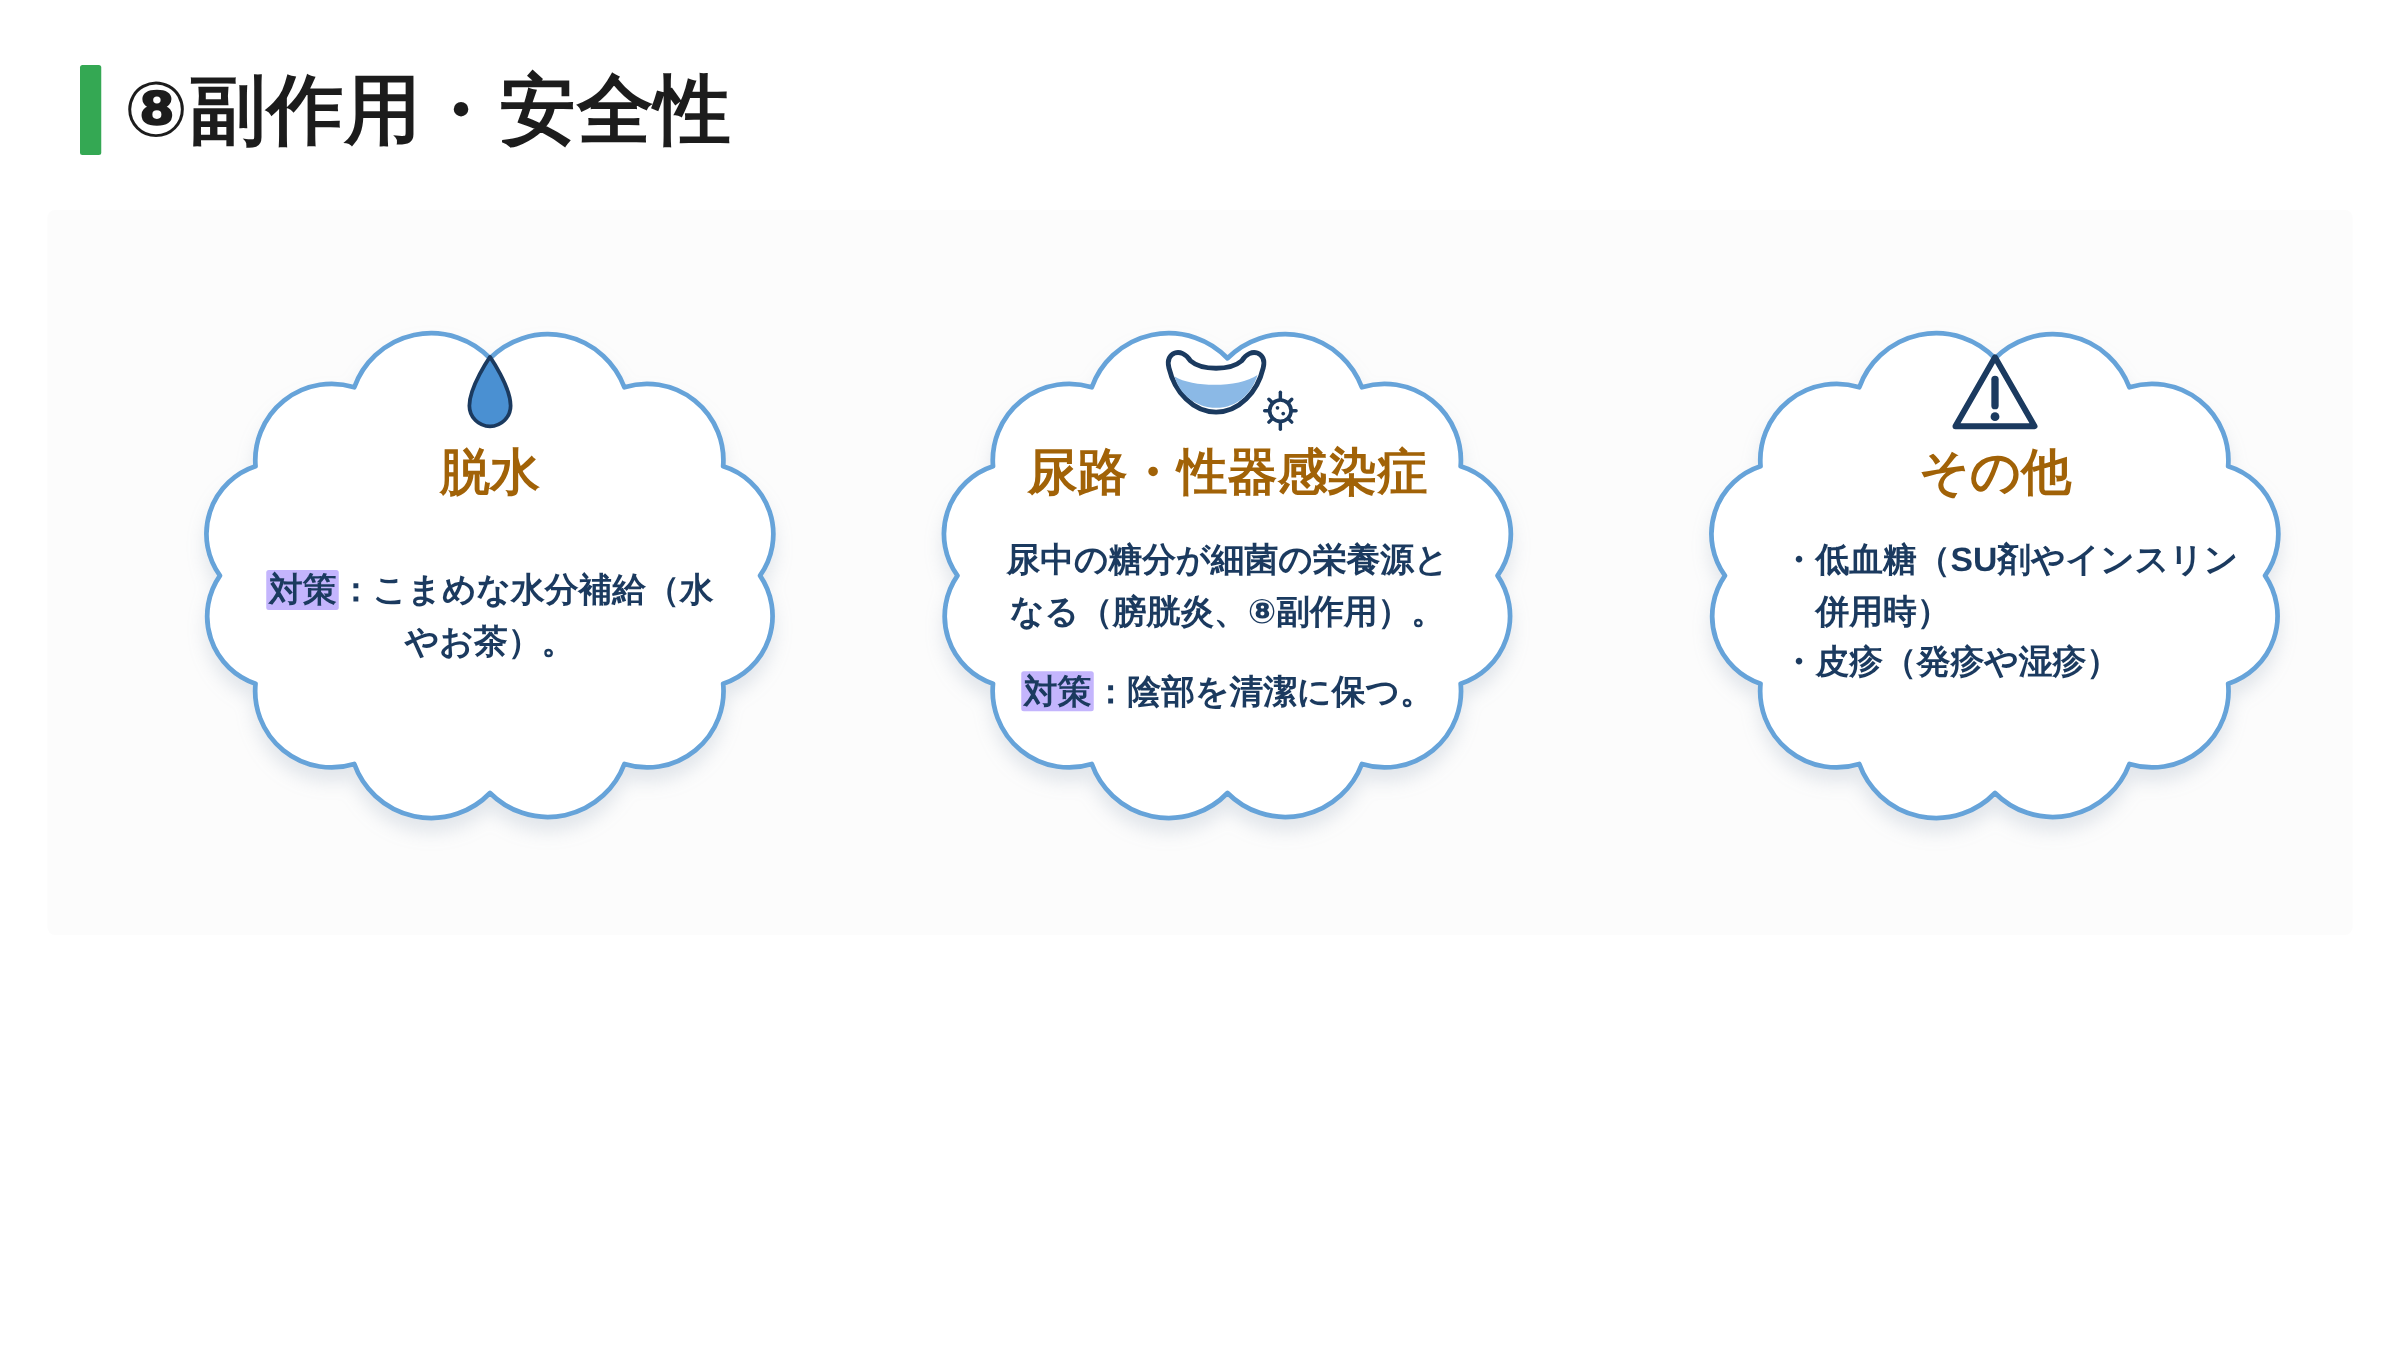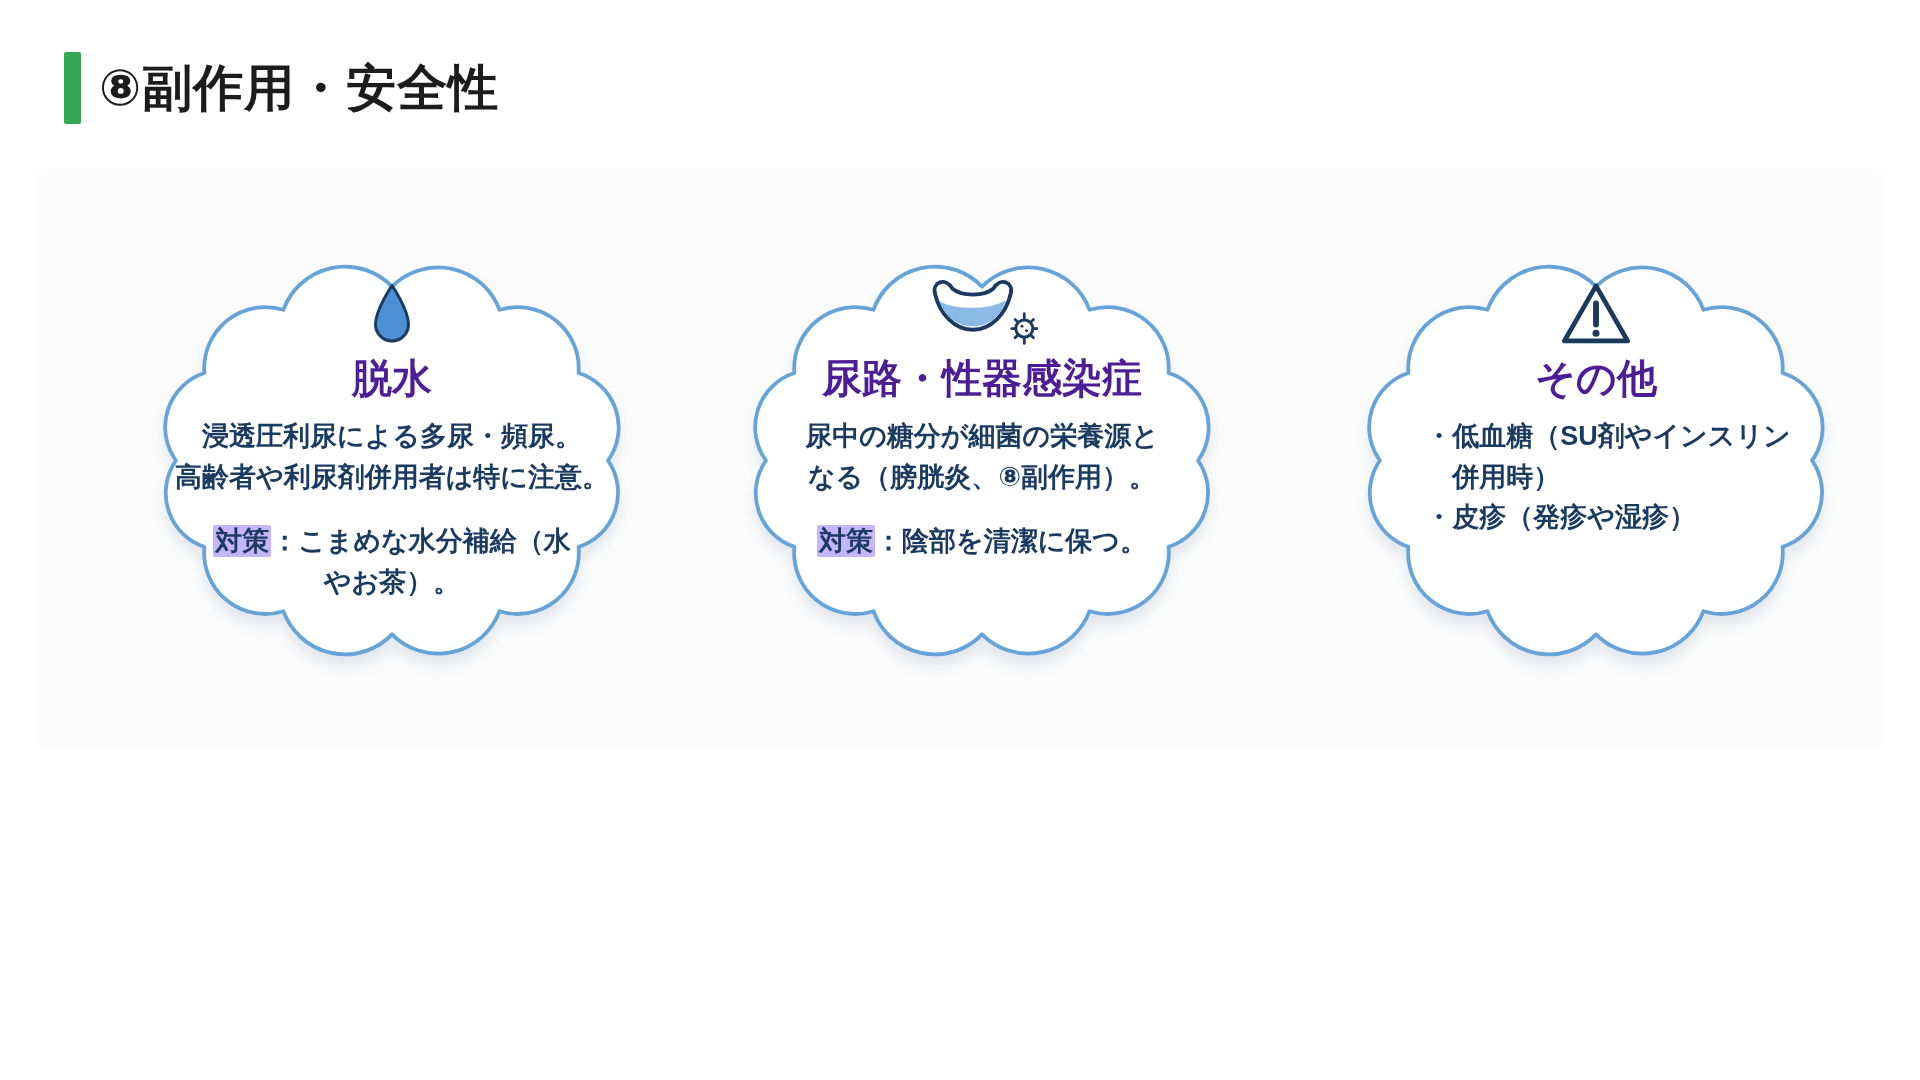--- a/index.html
+++ b/index.html
@@ -11,21 +11,21 @@
   }
   
   .slide-header{
     position:absolute;left:64px;top:52px;
     display:flex;align-items:center;gap:18px;
   }
   .accent-bar{
     width:17px;height:72px;background:#34a853;border-radius:2px;flex:0 0 auto;
   }
   .slide-title{
-    font-size:50px;font-weight:800;color:#1c1c1c;letter-spacing:1px;
+    font-size:61px;font-weight:800;color:#1c1c1c;letter-spacing:1px;
     line-height:1;white-space:nowrap;
   }
   
   .bg-panel{
     position:absolute;left:38px;top:168px;width:1844px;height:580px;
     background:rgba(120,130,140,0.025);border-radius:6px;
   }
   
   .cloud{
     position:absolute;top:208px;width:548px;height:505px;
@@ -37,21 +37,21 @@
   .cloud-shape path{
     fill:#ffffff;stroke:#66a3d9;stroke-width:3.6;stroke-linejoin:round;
   }
   .cloud-content{
     position:absolute;inset:0;
     display:flex;flex-direction:column;align-items:center;
     padding-top:62px;box-sizing:border-box;text-align:center;
   }
   .icon-wrap{height:78px;display:flex;align-items:flex-end;justify-content:center;}
   .cloud-title{
-    font-size:40px;font-weight:800;color:#4c1d95;margin:8px 0 16px;
+    font-size:40px;font-weight:800;color:#a16207;margin:8px 0 28px;
     line-height:1.1;white-space:nowrap;
   }
   .cloud-body{
     font-size:27px;font-weight:700;line-height:1.5;color:#1b3a5f;
     white-space:pre-line;
   }
   .cloud-body.left{text-align:left;margin-left:24px;}
   .cloud-measure{
     margin-top:24px;font-size:27px;font-weight:700;line-height:1.5;color:#1b3a5f;
   }
@@ -86,22 +86,20 @@
              A 58 58 0 0 1 157 82
              A 62 62 0 0 1 260 60 Z"></path>
   </svg>
   <div class="cloud-content">
     <div class="icon-wrap">
       <svg width="48" height="68" viewBox="0 0 64 88" aria-hidden="true">
         <path d="M32 6 C32 6 10 38 10 58 a22 22 0 0 0 44 0 C54 38 32 6 32 6 Z" fill="#4a90d2" stroke="#1b3a5f" stroke-width="4" stroke-linejoin="round"></path>
       </svg>
     </div>
     <div class="cloud-title">脱水</div>
-    <div class="cloud-body">浸透圧利尿による多尿・頻尿。
-高齢者や利尿剤併用者は特に注意。</div>
     <div class="cloud-measure"><span class="measure-label">対策</span><span class="measure-text">：こまめな水分補給（水
 やお茶）。</span></div>
   </div>
 </div>
 
 <div class="cloud" style="left:708px">
   <svg class="cloud-shape" viewBox="0 0 520 450" aria-hidden="true">
     <path d="M 260 60
              A 62 62 0 0 1 362 82
              A 58 58 0 0 1 437 142

